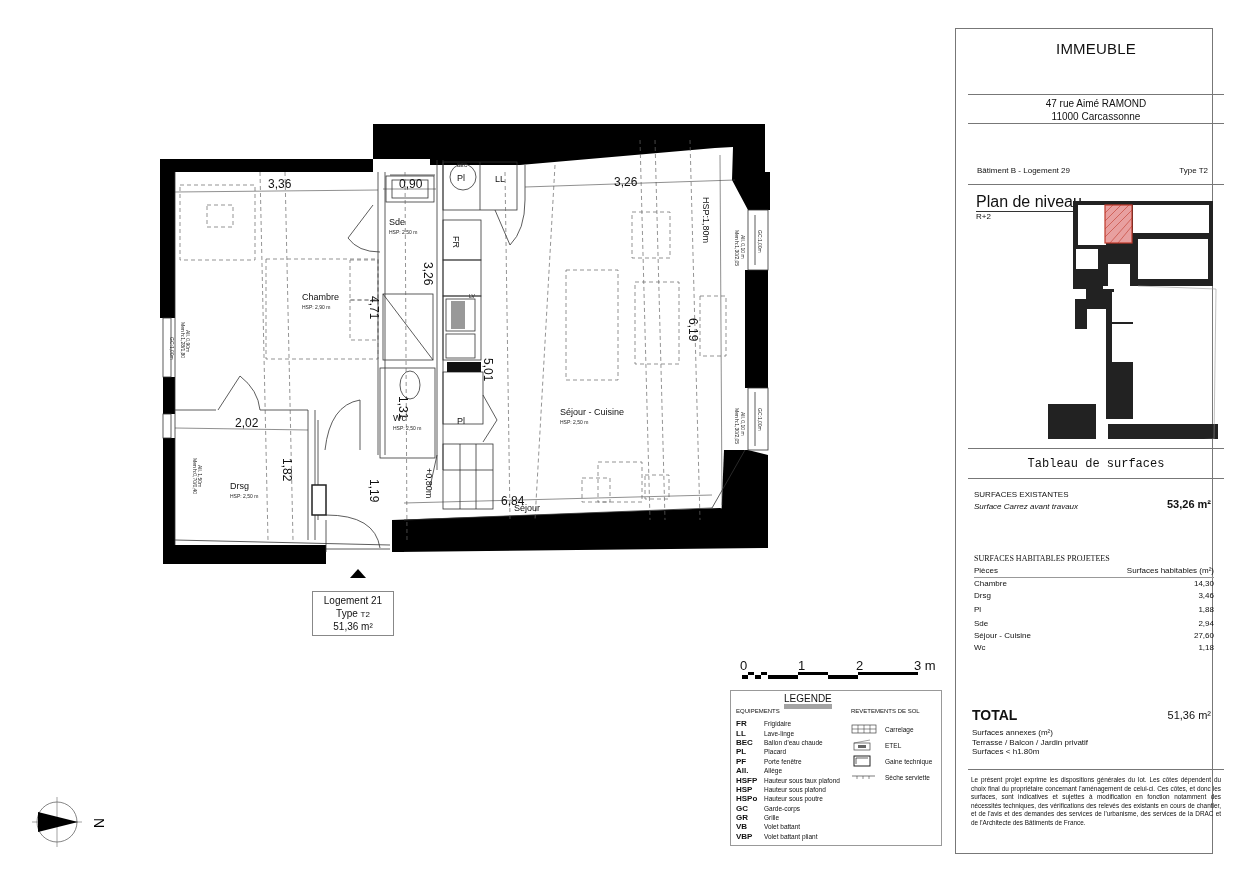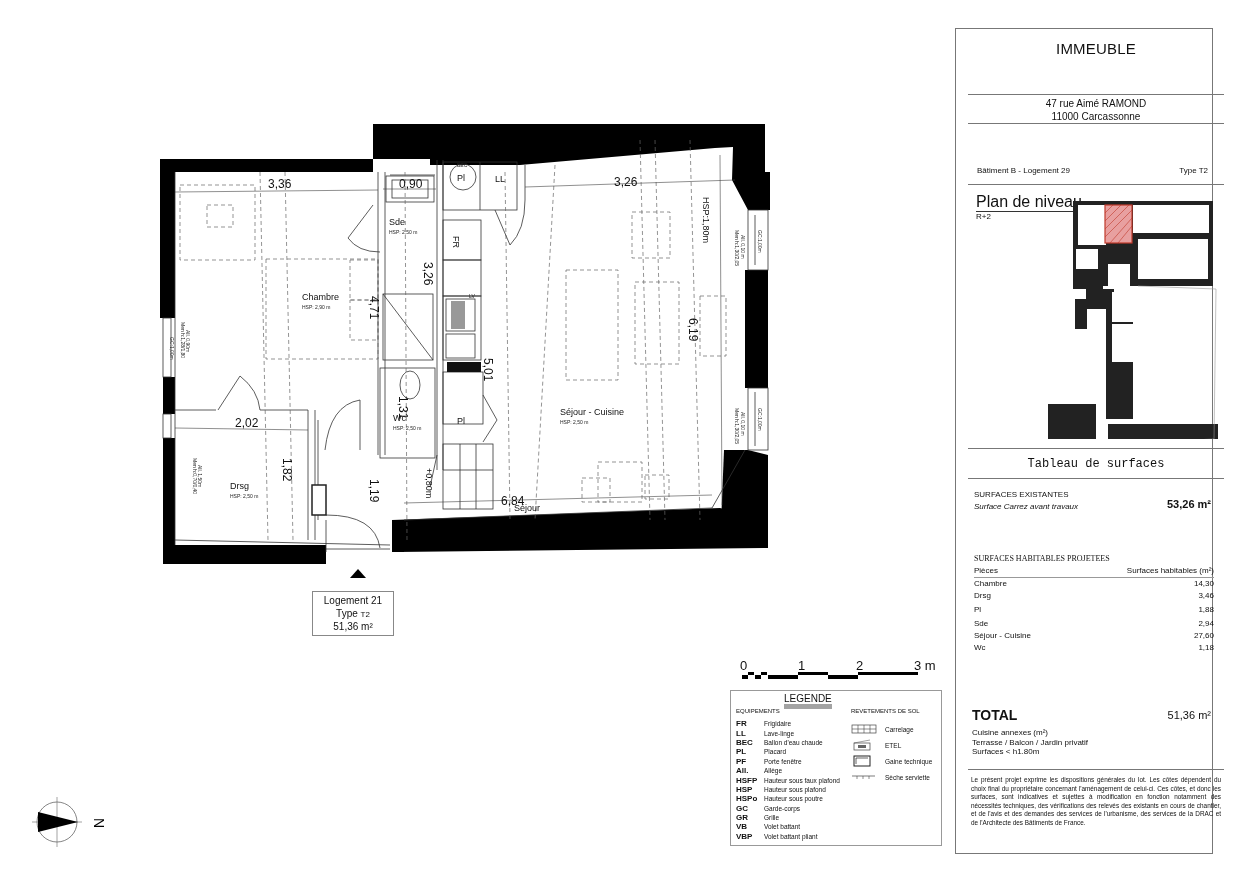--- a/index.html
+++ b/index.html
@@ -406,20 +406,20 @@
           <span>27,60</span>
         </div>
       <div class="row">
           <span>Wc</span>
           <span>1,18</span>
         </div>
     </div>
     <div class="abs" style="left:4px;top:228px;font-size:14px;font-weight:bold;">TOTAL</div>
     <div class="abs" style="right:13px;top:230px;font-size:11px;">51,36 m²</div>
     <div class="abs small" style="left:4px;top:249px;line-height:9.5px;">
-      <div>Cuisine annexes (m²)</div>
+      <div>Surfaces annexes (m²)</div>
       <div>Terrasse / Balcon / Jardin privatif</div>
       <div>Surfaces &lt; h1.80m</div>
     </div>
     <div class="abs" style="left:0;top:290px;width:100%;border-top:1px solid #777;"></div>
     <div class="abs" style="left:3px;top:297px;width:250px;font-size:6.4px;line-height:8.6px;text-align:justify;">Le présent projet exprime les dispositions générales du lot. Les côtes dépendent du choix final du propriétaire concernant l'aménagement de celui-ci. Ces côtes, et donc les surfaces, sont indicatives et sujettes à modification en fonction notamment des nécessités techniques, des vérifications des relevés des existants en cours de chantier, et de l'avis et des demandes des services de l'urbanisme, des services de la DRAC et de l'Architecte des Bâtiments de France.</div>
   </div>
 </div>
 
 </body></html>

